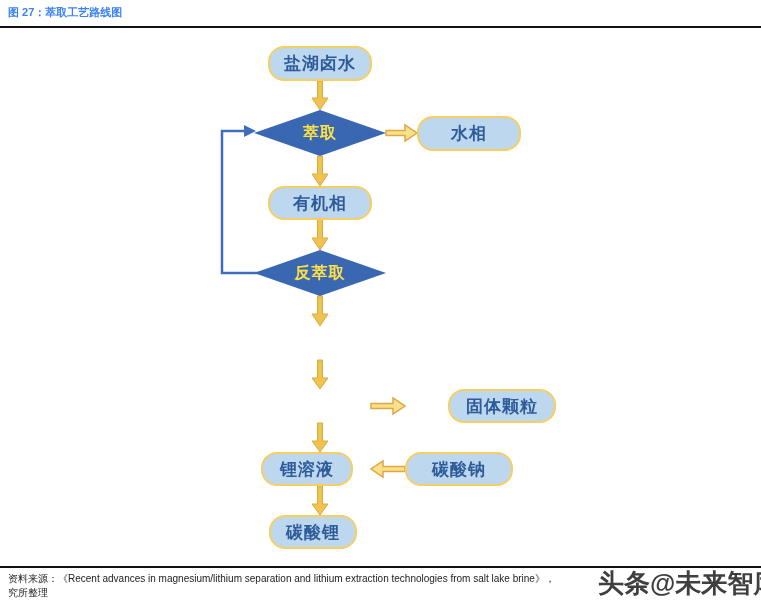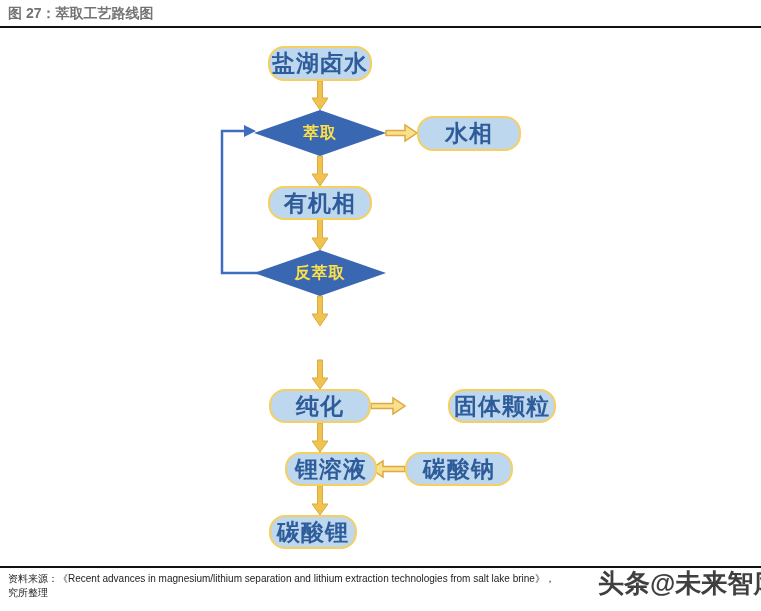--- a/index.html
+++ b/index.html
@@ -1,28 +1,28 @@
 <!DOCTYPE html>
 <html style="--box-fill: #BDD7EE; --box-border: #F7CF5F; --node-text: #2E5C9A; --diamond-fill: #3A67B2; --arrow-solid: #F0C24E; --arrow-outline: #F9E08B; --arrow-stroke: #DCA944; --loop-blue: #3E6DBE;"><head>
 <meta charset="utf-8">
 <style>
   html,body{margin:0;padding:0;background:#ffffff;}
   body{font-family:"Liberation Sans","DejaVu Sans",sans-serif;}
   #page{position:relative;width:761px;height:611px;background:#fff;overflow:hidden;}
 
   
-  .fig-title{position:absolute;left:8px;top:5px;font-size:14px;font-weight:bold;color:#737373;}
+  .fig-title{position:absolute;left:8px;top:5px;font-size:11px;font-weight:bold;color:#3b82f6;}
   .title-rule{position:absolute;left:0;top:26px;width:761px;height:2px;background:#111;}
 
   
   #flow-svg{position:absolute;left:0;top:0;width:761px;height:611px;}
 
   .node{position:absolute;display:flex;align-items:center;justify-content:center;
         box-sizing:border-box;background:var(--box-fill);border:2px solid var(--box-border);
-        border-radius:16px;color:var(--node-text);font-size:23px;font-weight:600;letter-spacing:1px;}
+        border-radius:16px;color:var(--node-text);font-size:17px;font-weight:600;letter-spacing:1px;}
   .diamond{position:absolute;display:flex;align-items:center;justify-content:center;
         background:var(--diamond-fill);color:#fde047;font-size:16px;font-weight:600;letter-spacing:1px;
         clip-path:polygon(50% 0,100% 50%,50% 100%,0 50%);}
 
   .arrow-solid{fill:var(--arrow-solid);stroke:var(--arrow-stroke);stroke-width:1;}
   .arrow-outline{fill:var(--arrow-outline);stroke:var(--arrow-stroke);stroke-width:1.5;}
   .loop-line{fill:none;stroke:var(--loop-blue);stroke-width:2.5;}
   .loop-head{fill:var(--loop-blue);}
 
   
@@ -64,25 +64,24 @@
 
   <div class="diamond" style="left:254px;top:110px;width:132px;height:46px;">萃取</div>
 
   <div class="node" style="left:417px;top:116px;width:104px;height:35px;">水相</div>
 
   <div class="node" style="left:268px;top:186px;width:104px;height:34px;">有机相</div>
 
   <div class="diamond" style="left:254px;top:250px;width:132px;height:46px;">反萃取</div>
 
 
-  <div class="node" style="left:269px;top:389px;width:102px;height:34px;">纯化</div>
 
   <div class="node" style="left:405px;top:389px;width:108px;height:34px;margin-left:43px;">固体颗粒</div>
 
-  <div class="node" style="left:285px;top:452px;width:92px;height:34px;">锂溶液</div>
+  <div class="node" style="left:261px;top:452px;width:92px;height:34px;">锂溶液</div>
 
   <div class="node" style="left:405px;top:452px;width:108px;height:34px;">碳酸钠</div>
 
   <div class="node" style="left:269px;top:515px;width:88px;height:34px;">碳酸锂</div>
 
   <div class="footer-rule"></div>
   <div class="src src1">资料来源：《Recent advances in magnesium/lithium separation and lithium extraction technologies from salt lake brine》，</div>
   <div class="src src2">究所整理</div>
   <div class="watermark">头条@未来智库</div>
 

